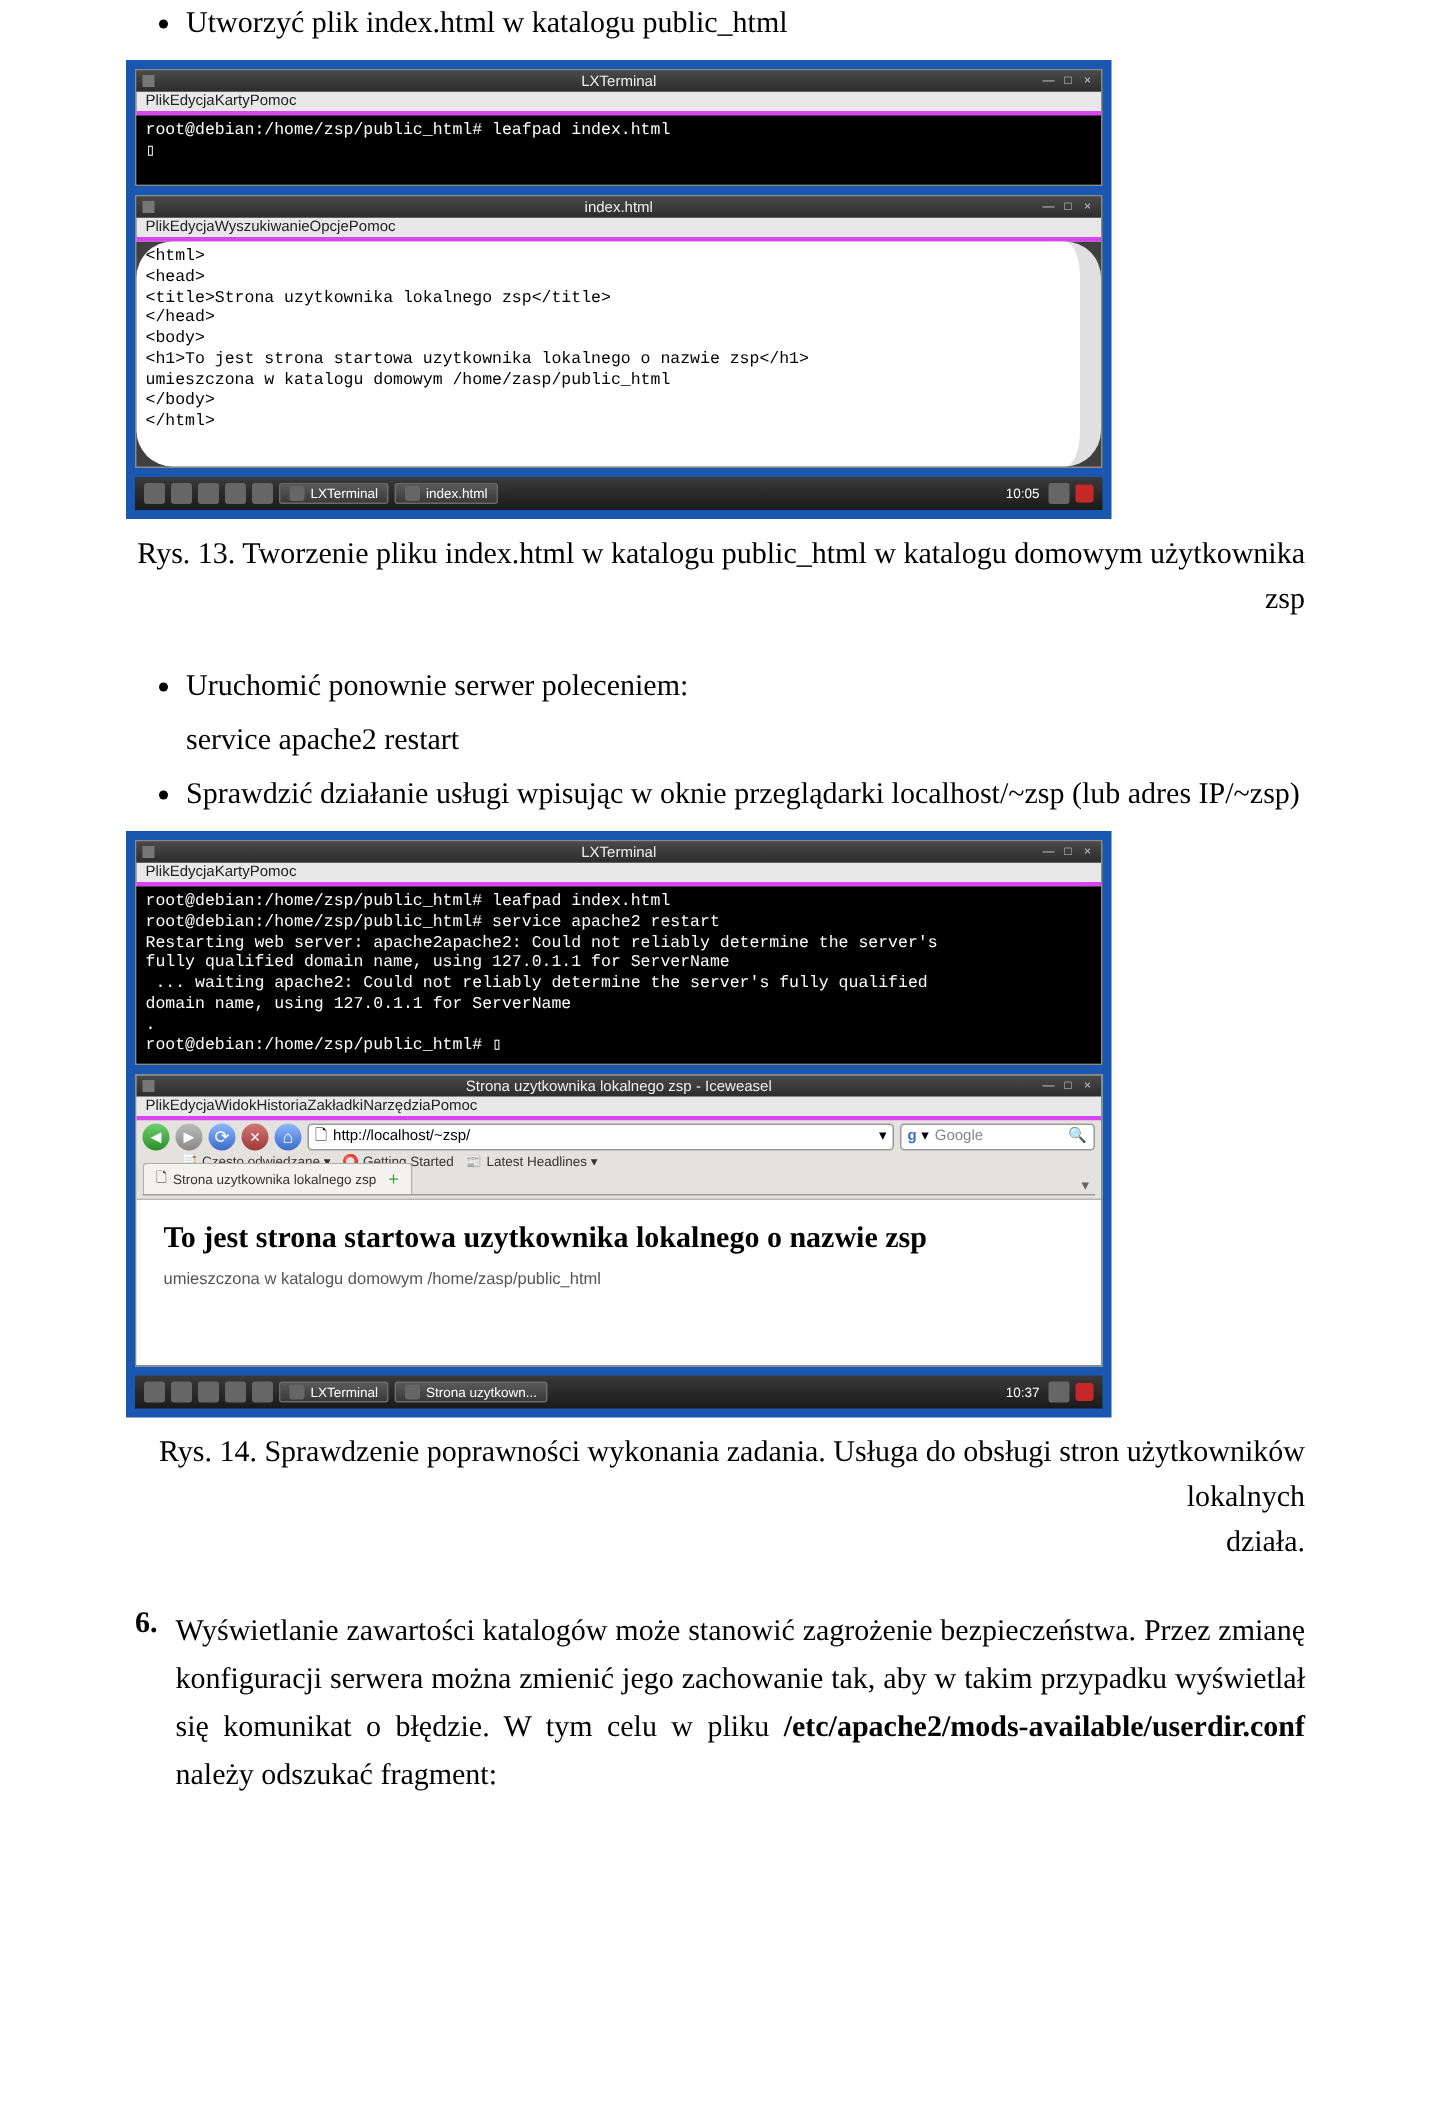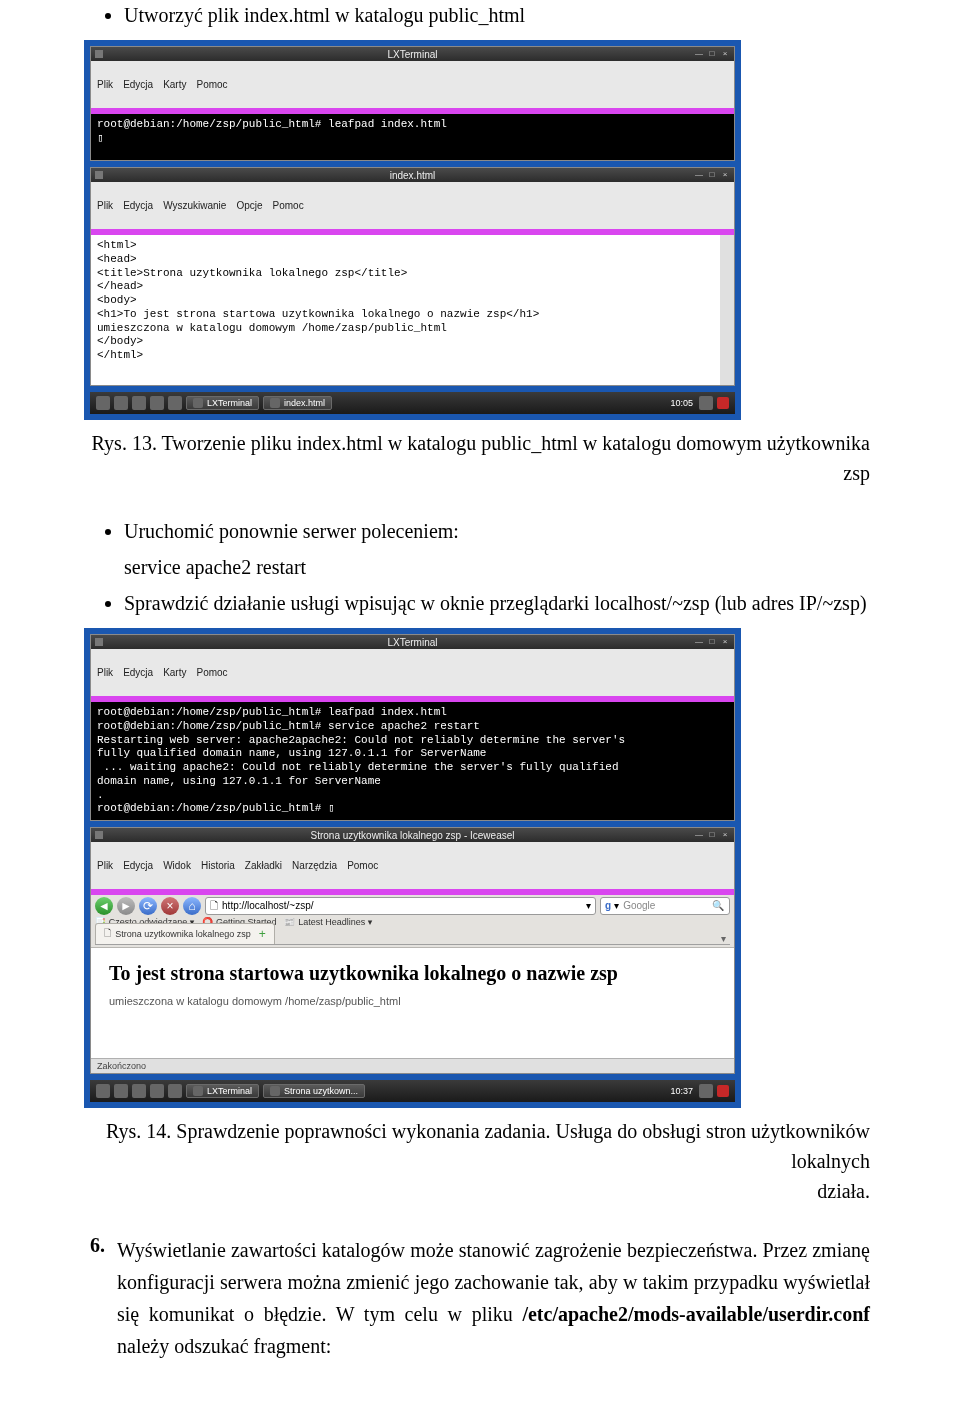--- a/index.html
+++ b/index.html
@@ -44,24 +44,23 @@
     justify-content: center;
     position: relative;
   }
   .win-title .left-icon { position:absolute; left:4px; width:8px; height:8px; background:#777; }
   .win-title .right-ctrls { position:absolute; right:4px; display:flex; gap:3px; }
   .ctrl-btn { width:10px; height:10px; color:#ccc; font-size:8px; line-height:10px; text-align:center; }
   .menubar {
     background: #e8e8e8;
     color: #222;
     font-size: 10px;
-    padding: 18px 6px;
+    padding: 1px 6px;
     display: flex;
-    gap: 10px;
-    border-bottom: 6px solid #d946ef;
+    border-bottom: 3px solid #d946ef;
   }
   .term-body {
     background: #000;
     color: #fff;
     font-family: "Courier New", monospace;
     font-size: 11px;
     padding: 4px 6px;
     white-space: pre;
     line-height: 1.25;
     min-height: 46px;
@@ -69,20 +68,21 @@
   .editor-body {
     background: #fff;
     color: #000;
     font-family: "Courier New", monospace;
     font-size: 11px;
     padding: 4px 6px;
     white-space: pre;
     line-height: 1.25;
     border-right: 14px solid #e0e0e0;
     min-height: 150px;
+    border-radius: 24px;
   }
 
   
   .browser-toolbar {
     background: #e4e2de;
     border-bottom: 1px solid #b8b6b2;
     padding: 2px 4px;
     font-size: 10px;
   }
   .browser-row { display:flex; align-items:center; gap:4px; margin-bottom:2px; }
@@ -95,21 +95,21 @@
   .url-bar {
     flex:1; height:18px; background:#fff; border:1px solid #9a9a9a;
     border-radius:3px; font-size:10px; padding:0 4px; line-height:18px;
     display:flex; align-items:center;
   }
   .search-bar {
     width:130px; height:18px; background:#fff; border:1px solid #9a9a9a;
     border-radius:3px; font-size:10px; padding:0 4px; line-height:18px;
     display:flex; align-items:center;
   }
-  .bookmark-row { display:flex; gap:8px; font-size:9px; color:#333; }
+  .bookmark-row { display:flex; gap:8px; font-size:9px; color:#333;margin-left:26px; }
   .tab-row {
     display:flex; align-items:flex-end; height:18px;
     border-bottom:1px solid #a0a0a0;
   }
   .tab {
     background:#f4f2ee; border:1px solid #b0aea8; border-bottom:none;
     border-radius:3px 3px 0 0; font-size:9px; padding:2px 8px; color:#333;
     display:flex; align-items:center; gap:4px;
   }
   .tab-plus { font-size:12px; color:#40a040; margin-left:4px; }
@@ -311,21 +311,20 @@
           <span class="tab-plus">+</span>
         </span>
         <span style="flex:1"></span>
         <span style="font-size:10px;color:#666;margin-right:4px">▾</span>
       </div>
     </div>
     <div class="page-content">
       <div class="page-h1">To jest strona startowa uzytkownika lokalnego o nazwie zsp</div>
       <div class="page-sub">umieszczona w katalogu domowym /home/zasp/public_html</div>
     </div>
-    <div class="status-bar">Zakończono</div>
   </div>
 
   <div class="taskbar">
     <span class="tb-icon"></span>
     <span class="tb-icon"></span>
     <span class="tb-icon"></span>
     <span class="tb-icon"></span>
     <span class="tb-icon"></span>
     <span class="tb-btn">
         <span class="tb-icon" style="width:10px;height:10px"></span>

